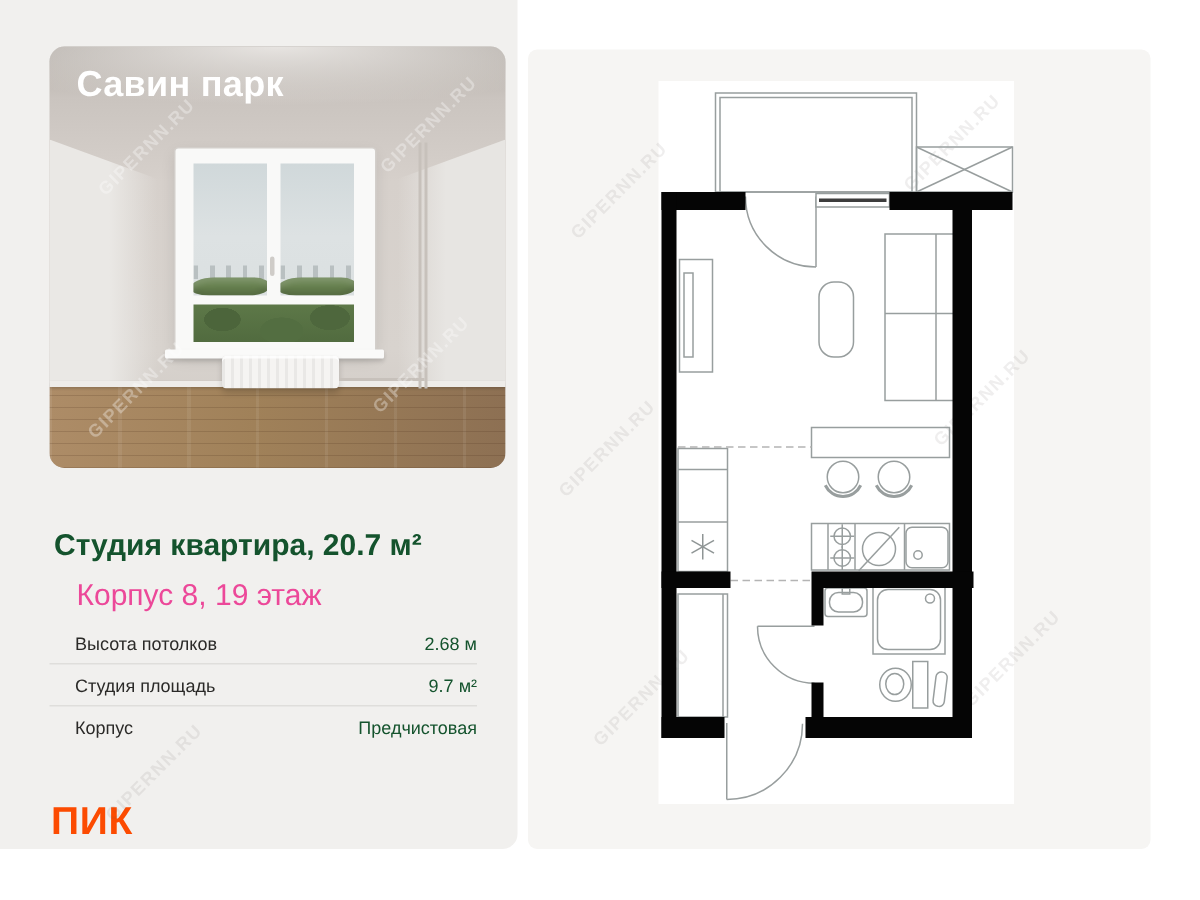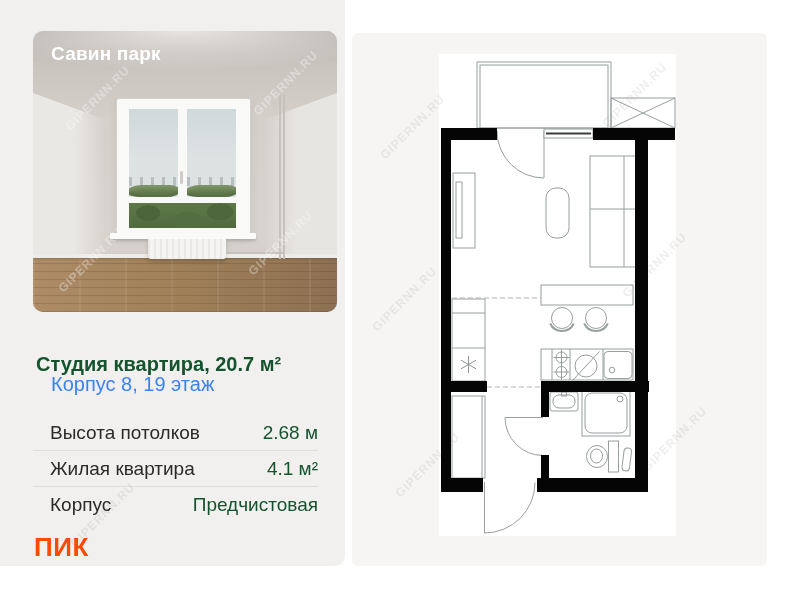--- a/index.html
+++ b/index.html
@@ -52,29 +52,29 @@
   .ph-sill{position:absolute;left:77px;top:202px;width:146px;height:6px;background:#fafaf9;
            border-radius:1px;box-shadow:0 2px 3px rgba(0,0,0,.15);}
   .ph-radiator{position:absolute;left:115px;top:206px;width:78px;height:22px;background:#f5f4f2;
                border-radius:3px;
                background-image:repeating-linear-gradient(90deg, rgba(0,0,0,.05) 0 2px, rgba(0,0,0,0) 2px 6px);
                box-shadow:0 3px 4px rgba(0,0,0,.16), inset 0 2px 0 rgba(255,255,255,.8);}
   .ph-pipe{position:absolute;width:2px;background:#c7c1bb;}
   .ph-pipe.p1{left:246px;top:64px;height:164px;}
   .ph-pipe.p2{left:250px;top:64px;height:164px;}
   .ph-pipe.ph3{left:193px;top:221px;width:57px;height:2px;}
-  .photo-title{position:absolute;left:18px;top:12px;color:#ffffff;font-size:19px;font-weight:700;
+  .photo-title{position:absolute;left:18px;top:12px;color:#ffffff;font-size:24px;font-weight:700;
                letter-spacing:.2px;}
 
   
   .listing-title{position:absolute;left:36px;top:353px;font-size:20px;font-weight:700;color:#14532d;}
-  .listing-subtitle{position:absolute;left:51px;top:373px;font-size:20px;font-weight:400;color:#3b82f6;}
+  .listing-subtitle{position:absolute;left:51px;top:386px;font-size:20px;font-weight:400;color:#ec4899;}
   .specs{position:absolute;left:33px;top:415px;width:285px;}
   .spec-row{display:flex;justify-content:space-between;align-items:flex-start;
-            padding:7px 0 6px 0;border-bottom:1px solid #dfdedb;font-size:19px;}
+            padding:7px 0 6px 0;border-bottom:1px solid #dfdedb;font-size:12px;}
   .spec-row:last-child{border-bottom:none;}
   .spec-label{color:#2b2a28;padding-left:17px;}
   .spec-value{color:#14532d;}
   .brand-logo{position:absolute;left:34px;top:532px;font-size:26px;font-weight:800;
               color:#FC4B01;letter-spacing:.5px;}
 
   
   .right-card{position:absolute;left:352px;top:33px;width:415px;height:533px;
               background:#f6f5f3;border-radius:6px;}
   .plan-bg{position:absolute;left:439px;top:54px;width:237px;height:482px;background:#ffffff;}
@@ -125,22 +125,22 @@
 
   <div class="listing-title">Студия квартира, 20.7 м²</div>
   <div class="listing-subtitle">Корпус 8, 19 этаж</div>
 
   <div class="specs">
     <div class="spec-row">
       <span class="spec-label">Высота потолков</span>
       <span class="spec-value">2.68 м</span>
     </div>
     <div class="spec-row">
-      <span class="spec-label">Жилая квартира</span>
-      <span class="spec-value">4.1 м²</span>
+      <span class="spec-label">Студия площадь</span>
+      <span class="spec-value">9.7 м²</span>
     </div>
     <div class="spec-row">
       <span class="spec-label">Корпус</span>
       <span class="spec-value">Предчистовая</span>
     </div>
   </div>
 
   <div class="brand-logo">ПИК</div>
 
   <div class="right-card"></div>

